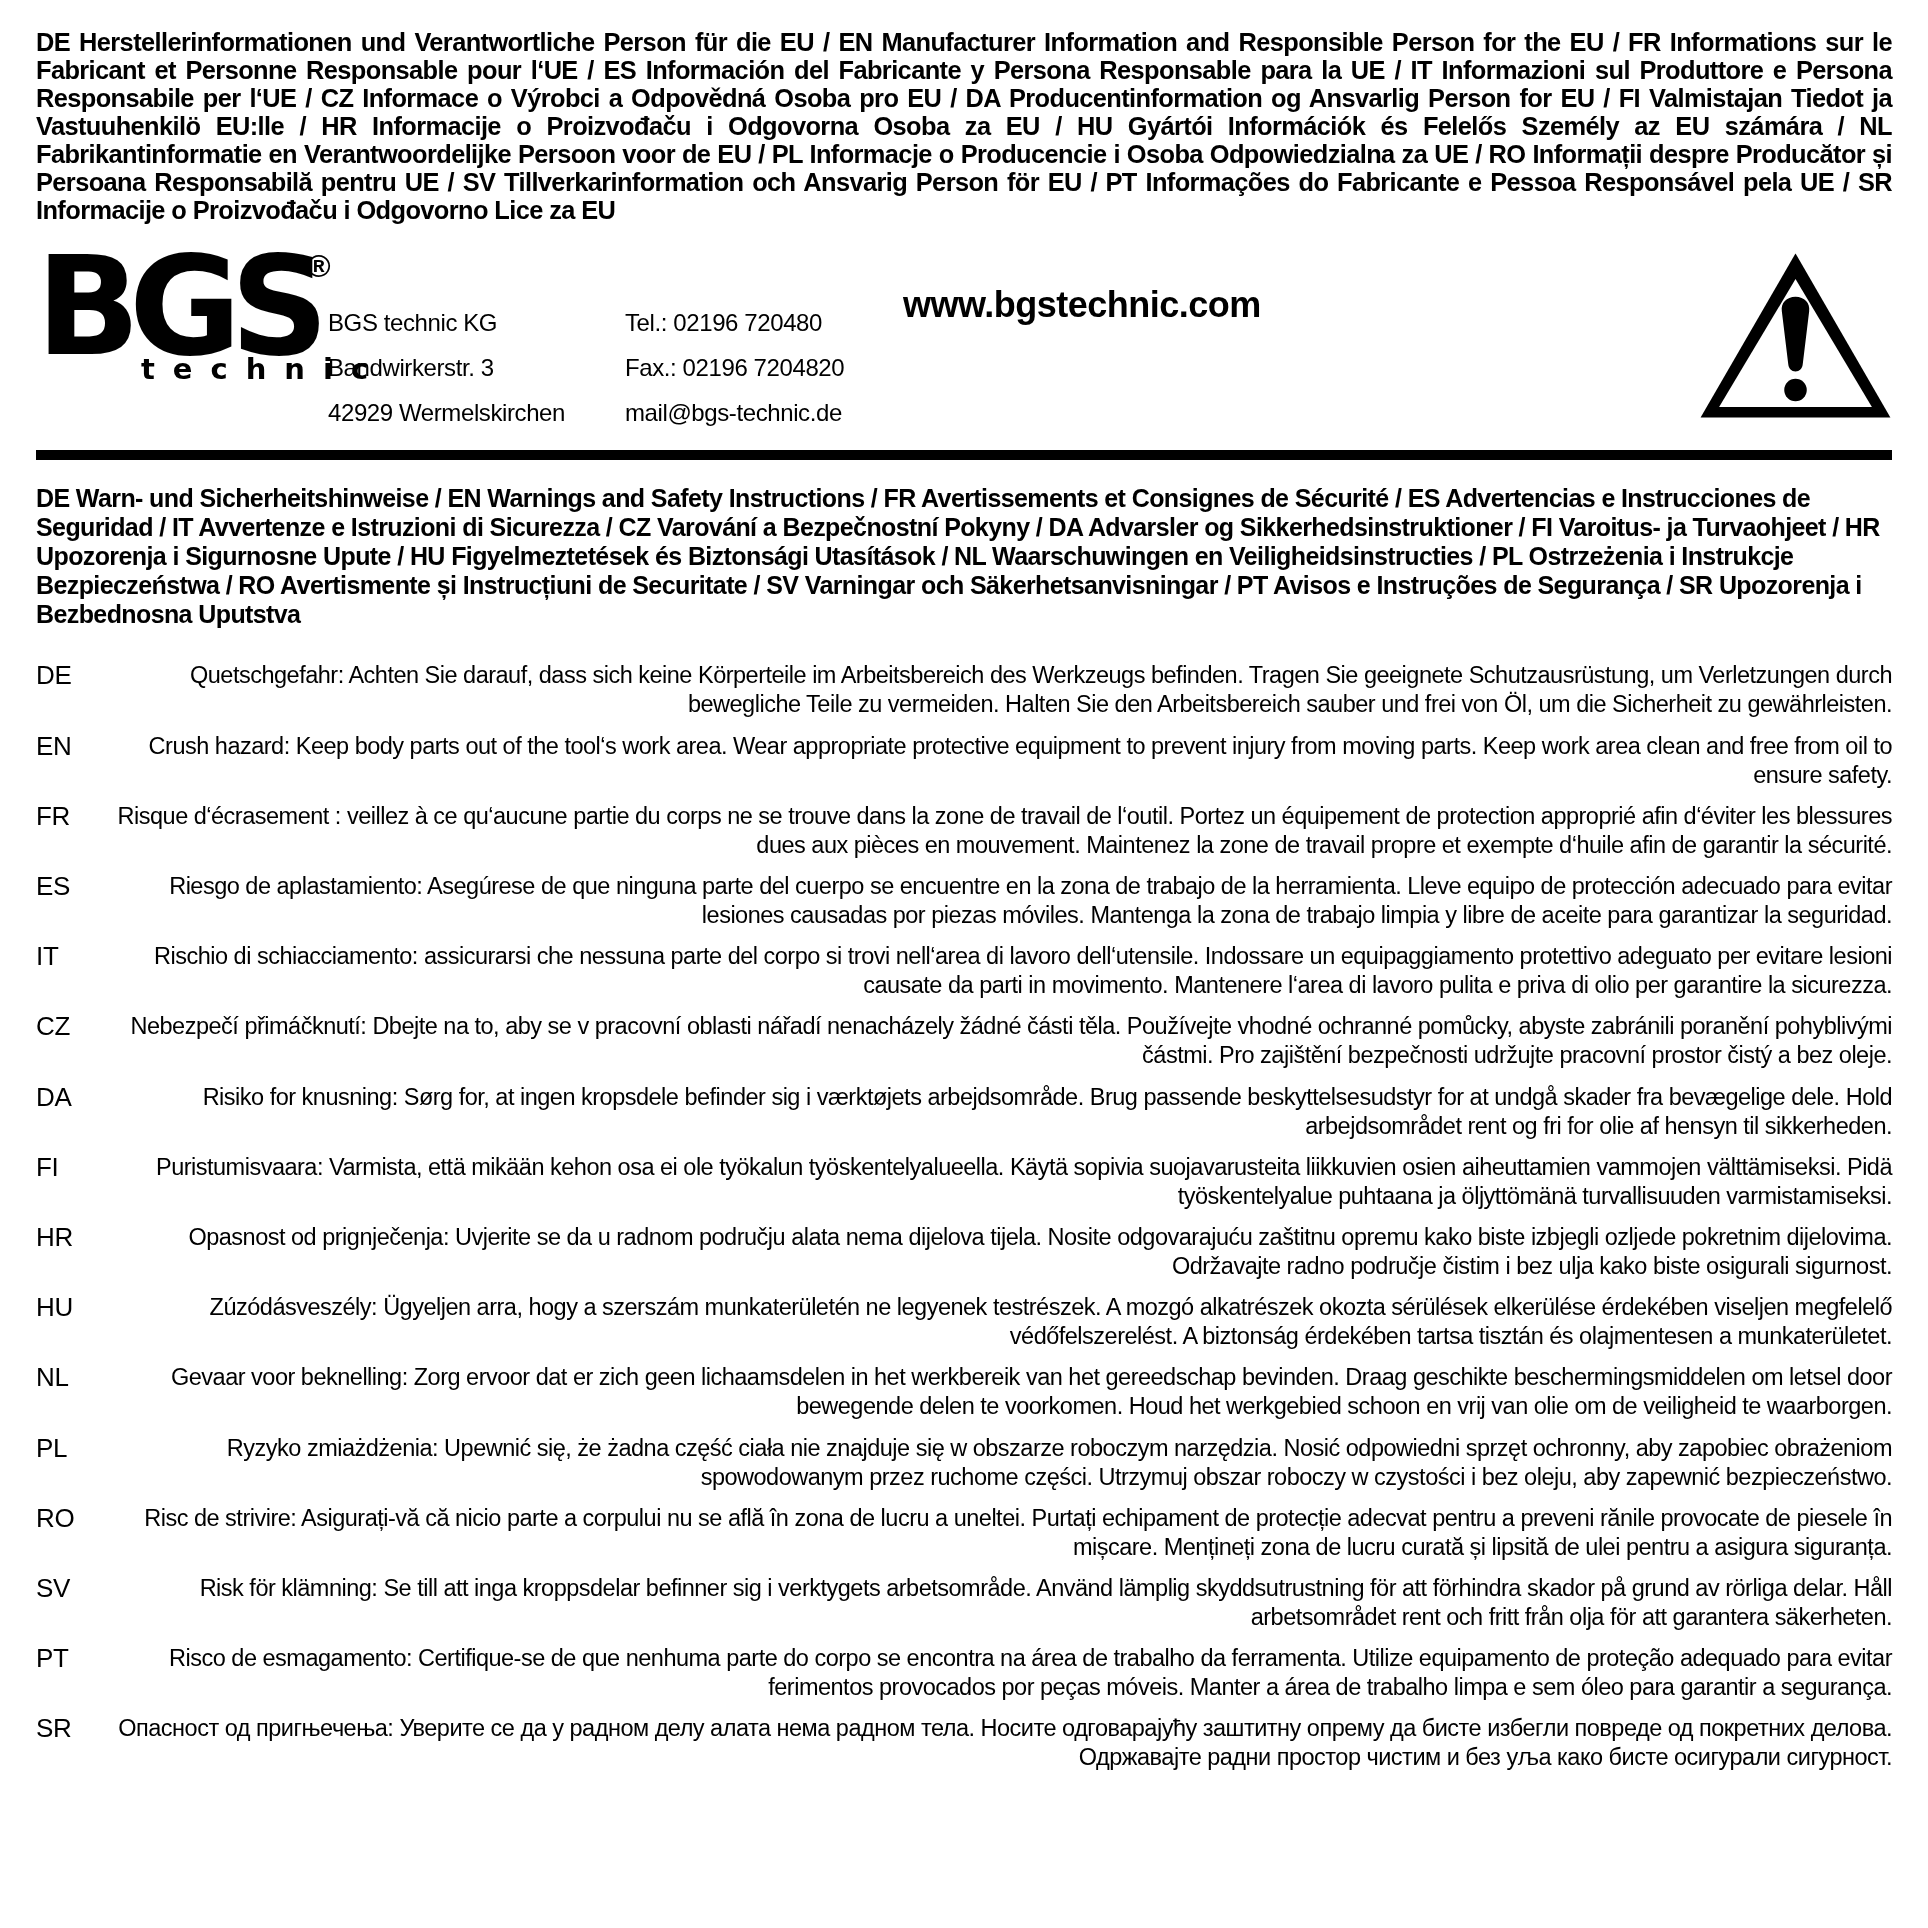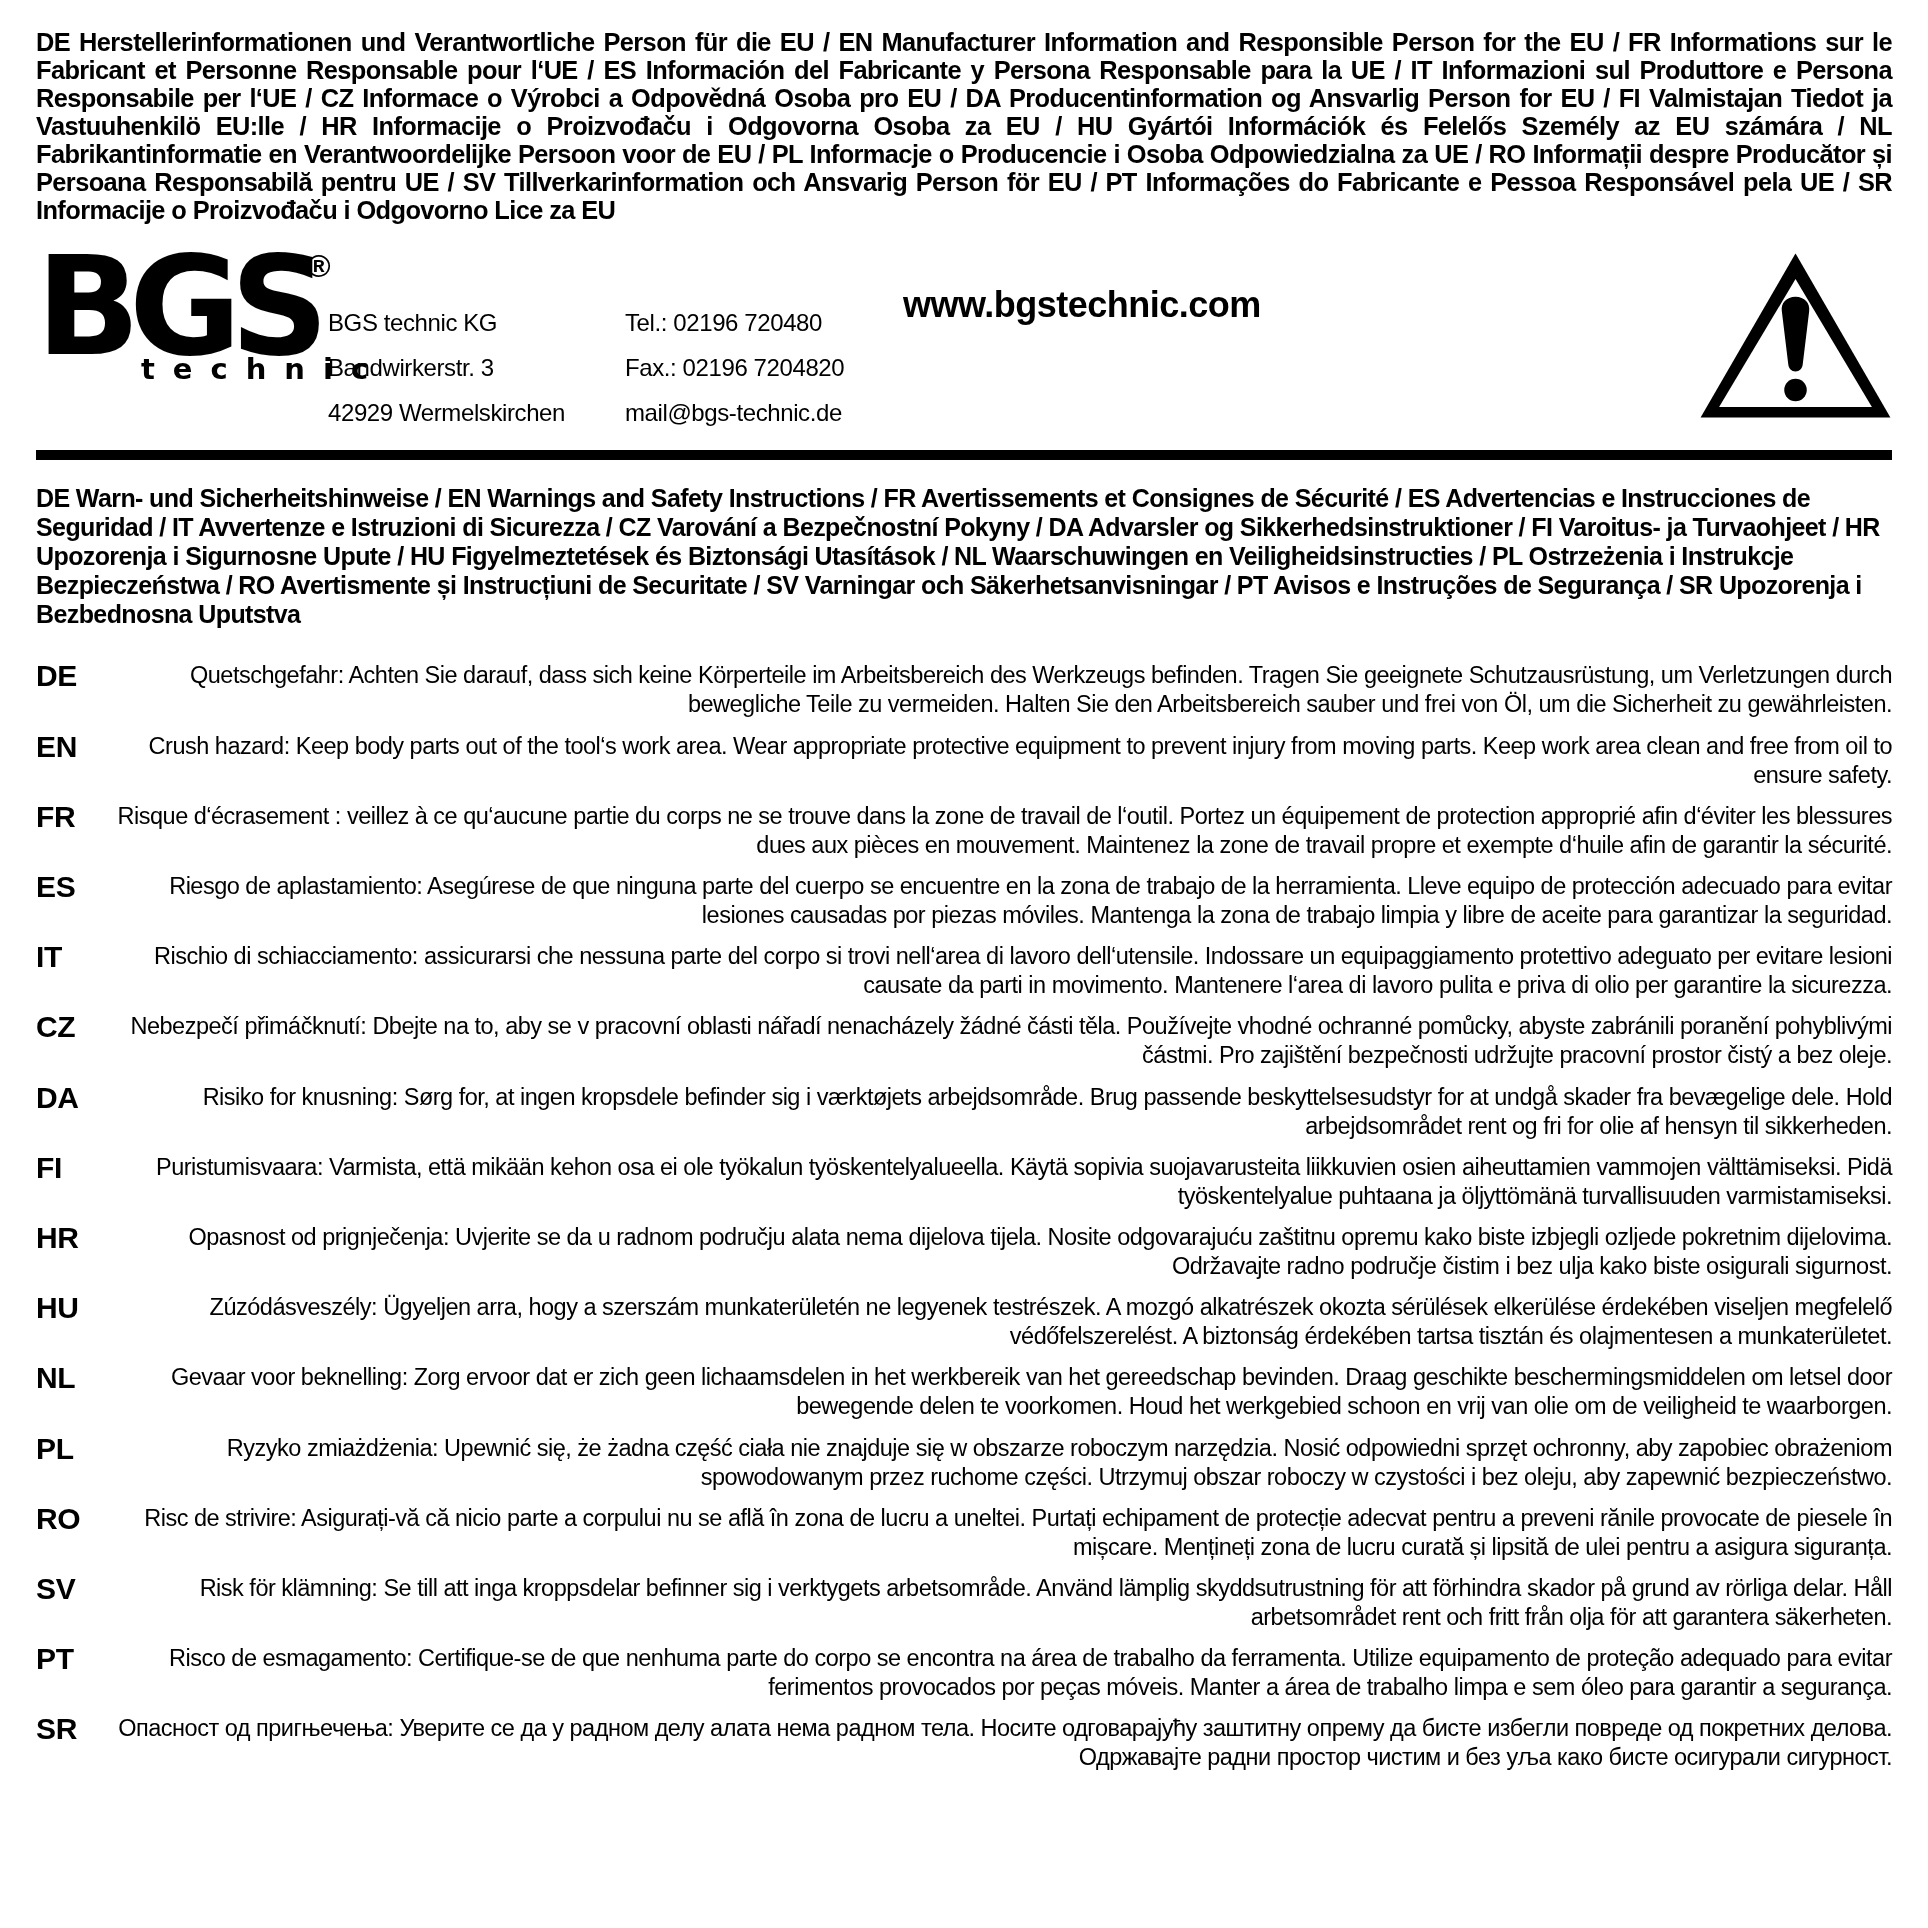--- a/index.html
+++ b/index.html
@@ -102,22 +102,22 @@
     display: flex;
     flex-direction: column;
     gap: 12.2px;
   }
   .safety-row {
     display: grid;
     grid-template-columns: 51px 1fr;
     column-gap: 0;
   }
   .safety-code {
-    font-weight: bold;
-    font-size: 30px;
+    font-weight: normal;
+    font-size: 26px;
     line-height: 29px;
     letter-spacing: -0.3px;
   }
   .safety-text {
     font-size: 23.5px;
     line-height: 29px;
     letter-spacing: -0.5px;
     text-align: right;
   }
 </style>

